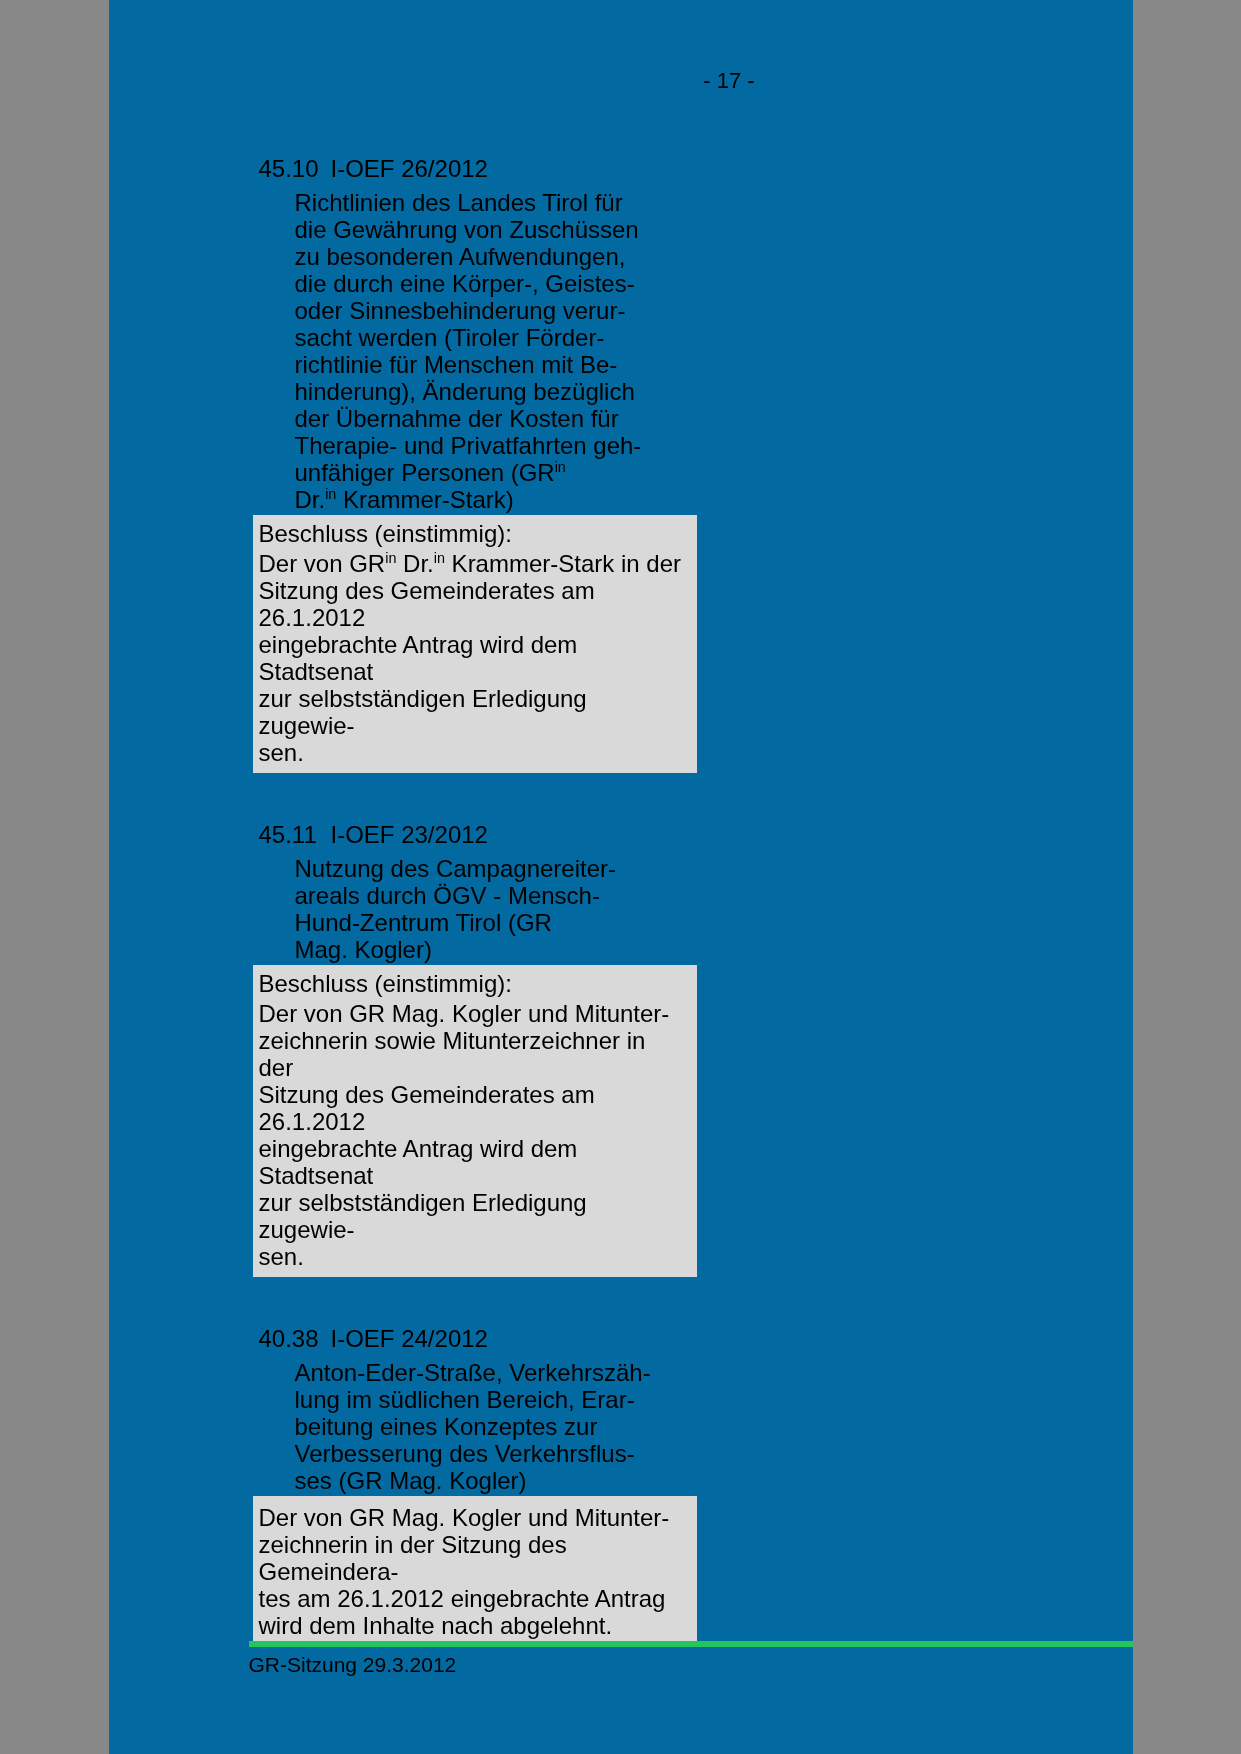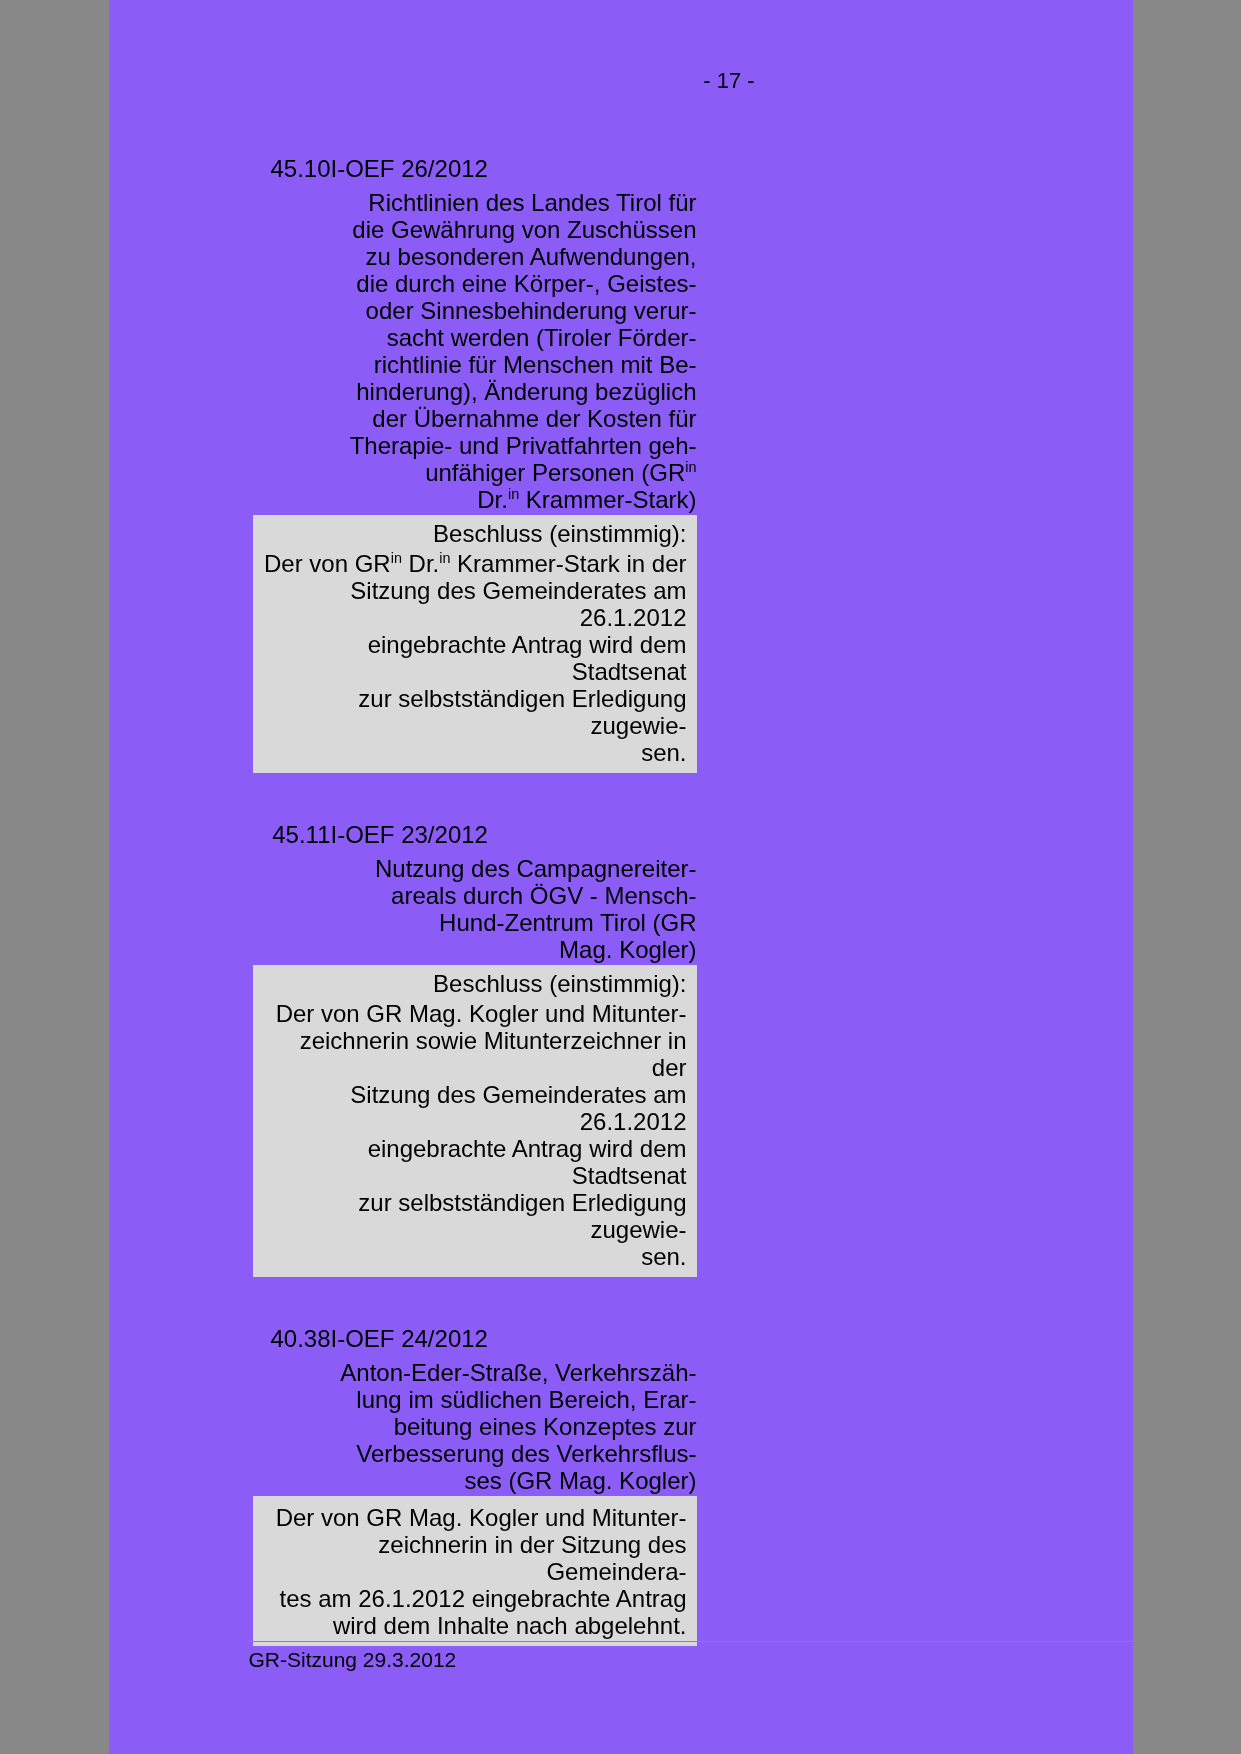--- a/index.html
+++ b/index.html
@@ -1,53 +1,53 @@
 <!DOCTYPE html>
 <html lang="de" style="--highlight: #d9d9d9;"><head>
 <meta charset="utf-8">
 <style>
   html,body{margin:0;padding:0;background:#888;}
   .page{
     position:relative;
     width:1024px;height:1754px;
-    background:#8b5cf6;
+    background:#0369a1;
     margin:0 auto;
     font-family:"Liberation Sans","DejaVu Sans",sans-serif;
     color:#000;
     overflow:hidden;
   }
   .pageno{
     position:absolute;top:68px;left:0;width:1241px;
     text-align:center;font-size:22px;line-height:26px;
   }
   .content{
     position:absolute;left:144px;top:155px;width:444px;
   }
-  .section{margin-bottom:48px;text-align:right;}
+  .section{margin-bottom:48px;}
   .sec-heading{
     display:flex;padding-left:6px;
     font-size:24px;line-height:27px;white-space:nowrap;
   }
   .sec-num{width:72px;flex:0 0 72px;}
   .sec-title{
     margin:7px 0 2px 42px;
     font-size:24px;line-height:27px;
     white-space:pre-line;
   }
   .decision{
     background:var(--highlight,#d9d9d9);
     padding:5px 10px 7px 6px;
     font-size:24px;line-height:27px;
   }
   .decision-heading{white-space:pre-line;}
   .decision-body{margin-top:3px;white-space:pre-line;}
   sup{font-size:60%;line-height:0;vertical-align:super;}
   .footer{
     position:absolute;left:140px;top:1641px;width:957px;
-    border-top:1px solid #22c55e;
+    border-top:6px solid #22c55e;
     padding-top:6px;
     font-size:21px;line-height:24px;
   }
 </style>
 </head>
 <body>
 
 <div class="page">
 
   <div class="pageno">- 17 -</div>

